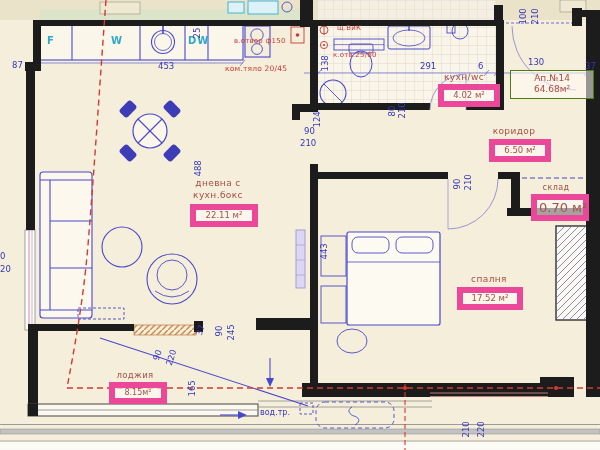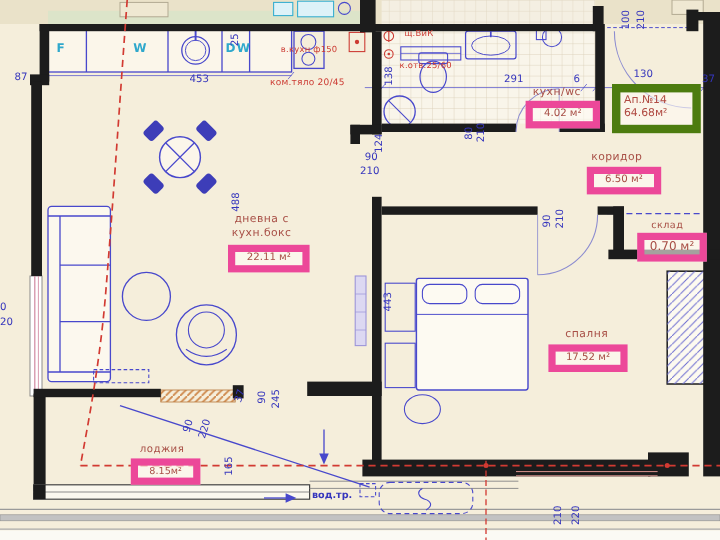--- a/index.html
+++ b/index.html
@@ -8,23 +8,23 @@
   #plan svg{position:absolute;left:0;top:0;}
   .lbl{position:absolute;white-space:nowrap;line-height:1;}
   .dim{color:#3636bd;font-size:8.5px;}
   .v{transform-origin:0 100%;transform:rotate(-90deg);}
   .s{transform-origin:0 100%;transform:rotate(-73deg);}
   .app{color:#2fa8cc;font-size:10px;font-weight:bold;letter-spacing:1px;}
   .red{color:#cc3a32;font-size:7px;letter-spacing:.2px;}
   .rname{color:#a84f46;font-size:9px;letter-spacing:.4px;text-align:center;}
   .abox{border:6px solid #ec4899;color:#a84f46;background:rgba(255,252,245,.6);
         font-size:8.5px;text-align:center;padding:1px 2px;}
-  .aptbox{border:7px solid #4d7c0f;color:#b04a42;background:rgba(255,252,245,.55);
-        font-size:9px;padding:2px 3px;line-height:1.25;}
-  .blue{color:#3636bd;font-size:8px;font-weight:bold;}
+  .aptbox{border:1px solid #4d7c0f;color:#b04a42;background:rgba(255,252,245,.55);
+        font-size:9px;text-align:center;padding:2px 14px;line-height:1.25;}
+  .blue{color:#3636bd;font-size:8px;}
 </style>
 </head>
 <body>
 
 <div id="plan">
 
 <svg width="600" height="450" viewBox="0 0 600 450">
   <defs>
     <pattern id="tiles" width="9" height="9" patternUnits="userSpaceOnUse">
       <path d="M9 0H0V9" fill="none" stroke="#d8cdb6" stroke-width="0.7"></path>
@@ -245,38 +245,38 @@
     <line x1="430" y1="396.5" x2="548" y2="396.5" stroke="#e59a94" stroke-width="0.8"></line>
     <circle cx="405" cy="388" r="2.1" fill="#d23a32" stroke="none"></circle>
     <circle cx="556" cy="388" r="2.1" fill="#d23a32" stroke="none"></circle>
   </g>
 </svg>
 
 <div class="lbl app" style="left:47px;top:36px">F</div>
 <div class="lbl app" style="left:111px;top:36px">W</div>
 <div class="lbl app" style="left:188px;top:36px">DW</div>
 
-<div class="lbl red" style="left:234px;top:38px">в.кухн ф150</div>
+<div class="lbl red" style="left:234px;top:38px">в.отвор ф150</div>
 <div class="lbl red" style="left:225px;top:65px;font-size:7.5px">ком.тяло 20/45</div>
 <div class="lbl red" style="left:337px;top:25px">щ.ВиК</div>
 <div class="lbl red" style="left:333px;top:52px">к.отв.25/60</div>
 <div class="lbl blue" style="left:260px;top:409px">вод.тр.</div>
 
 <div class="lbl rname" style="left:186px;top:179px;width:64px">дневна с</div>
 <div class="lbl rname" style="left:180px;top:191px;width:76px">кухн.бокс</div>
 <div class="lbl abox" style="left:190px;top:204px;width:52px">22.11 м²</div>
 
 <div class="lbl rname" style="left:436px;top:73px;width:56px">кухн/wc</div>
 <div class="lbl abox" style="left:438px;top:84px;width:46px">4.02 м²</div>
 
 <div class="lbl rname" style="left:484px;top:127px;width:60px">коридор</div>
 <div class="lbl abox" style="left:489px;top:139px;width:46px">6.50 м²</div>
 
 <div class="lbl rname" style="left:534px;top:184px;width:44px;font-size:8px">склад</div>
-<div class="lbl abox" style="left:531px;top:194px;width:42px;font-size:10px">0.70 м²</div>
+<div class="lbl abox" style="left:531px;top:194px;width:42px;font-size:13px">0.70 м²</div>
 
 <div class="lbl rname" style="left:459px;top:275px;width:60px">спалня</div>
 <div class="lbl abox" style="left:457px;top:287px;width:50px">17.52 м²</div>
 
 <div class="lbl rname" style="left:110px;top:371px;width:50px;font-size:8.5px">лоджия</div>
 <div class="lbl abox" style="left:109px;top:382px;width:42px;font-size:8px">8.15м²</div>
 
 <div class="lbl aptbox" style="left:510px;top:70px;width:54px">
   <div>Ап.№14</div>
   <div>64.68м²</div>

